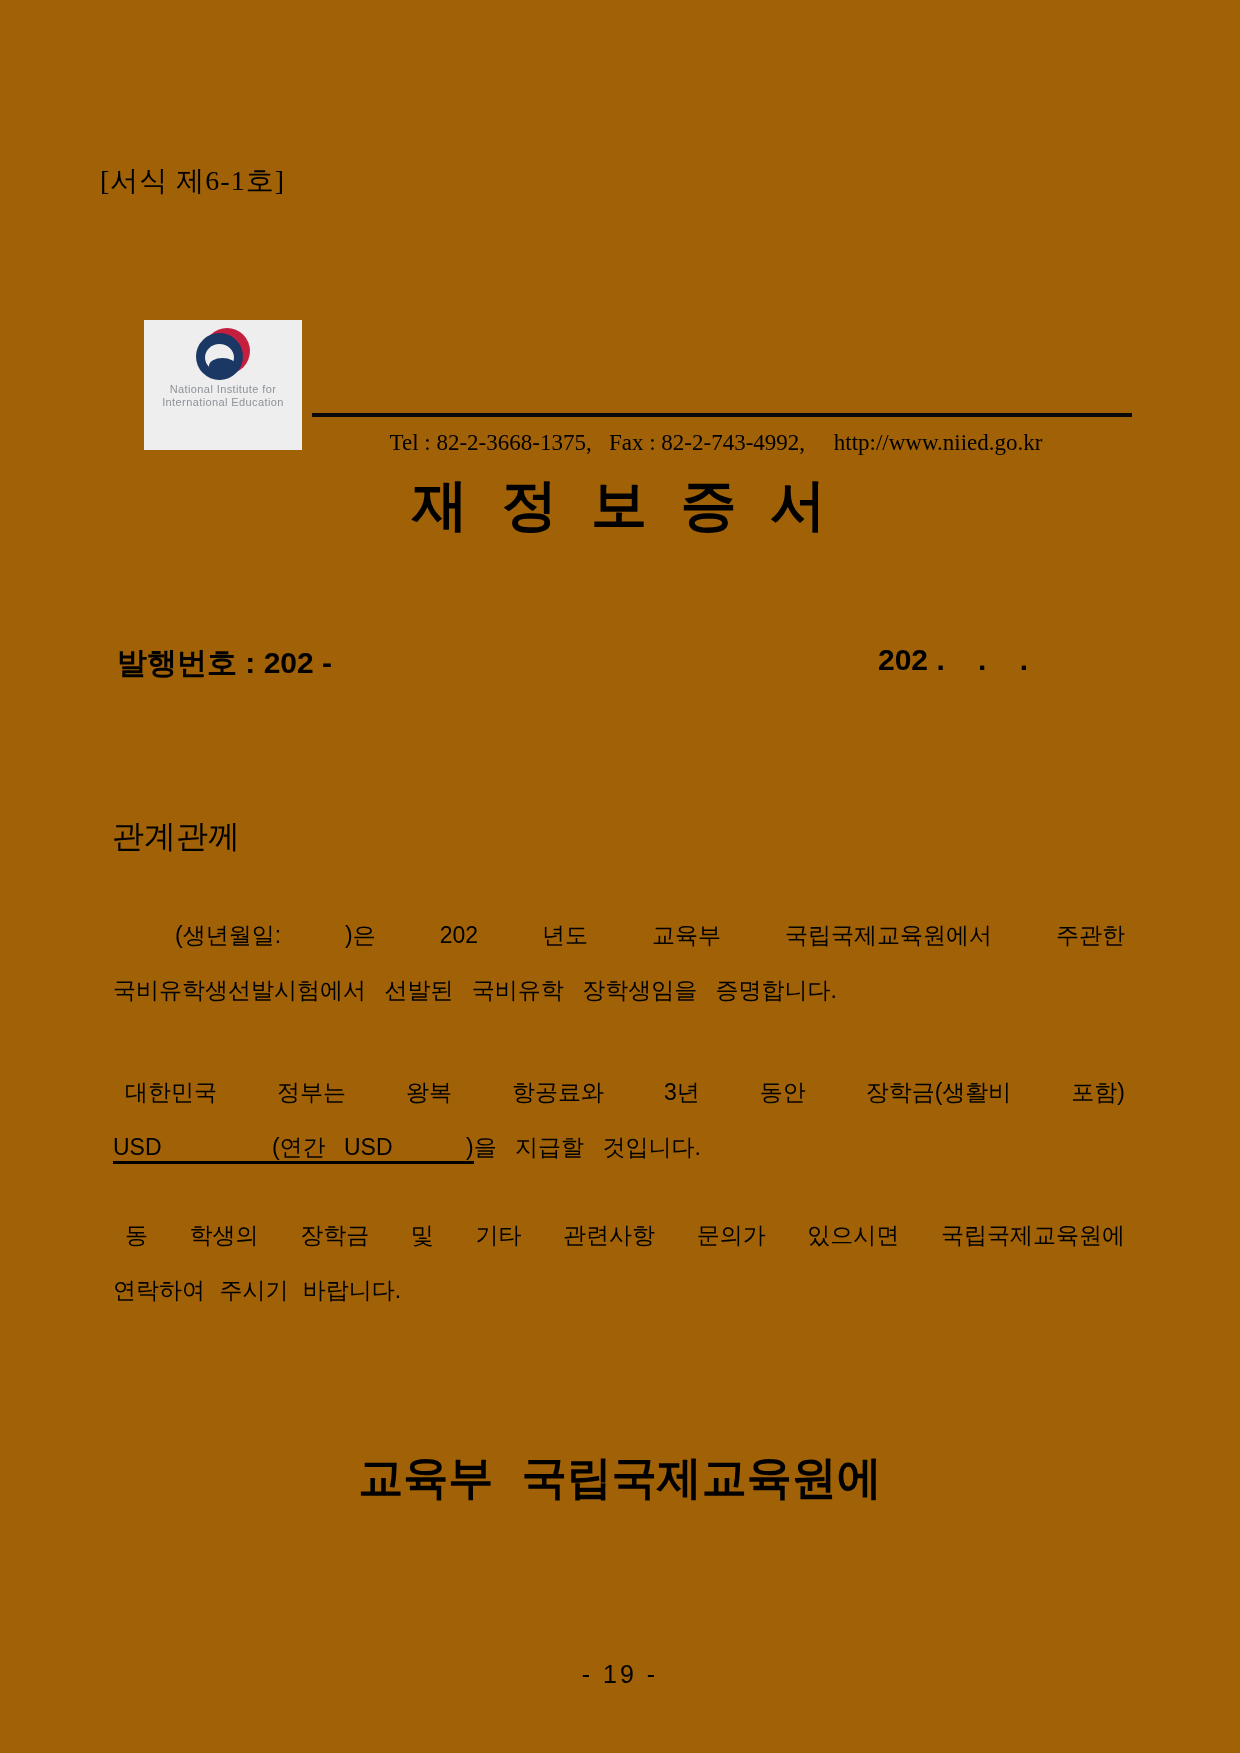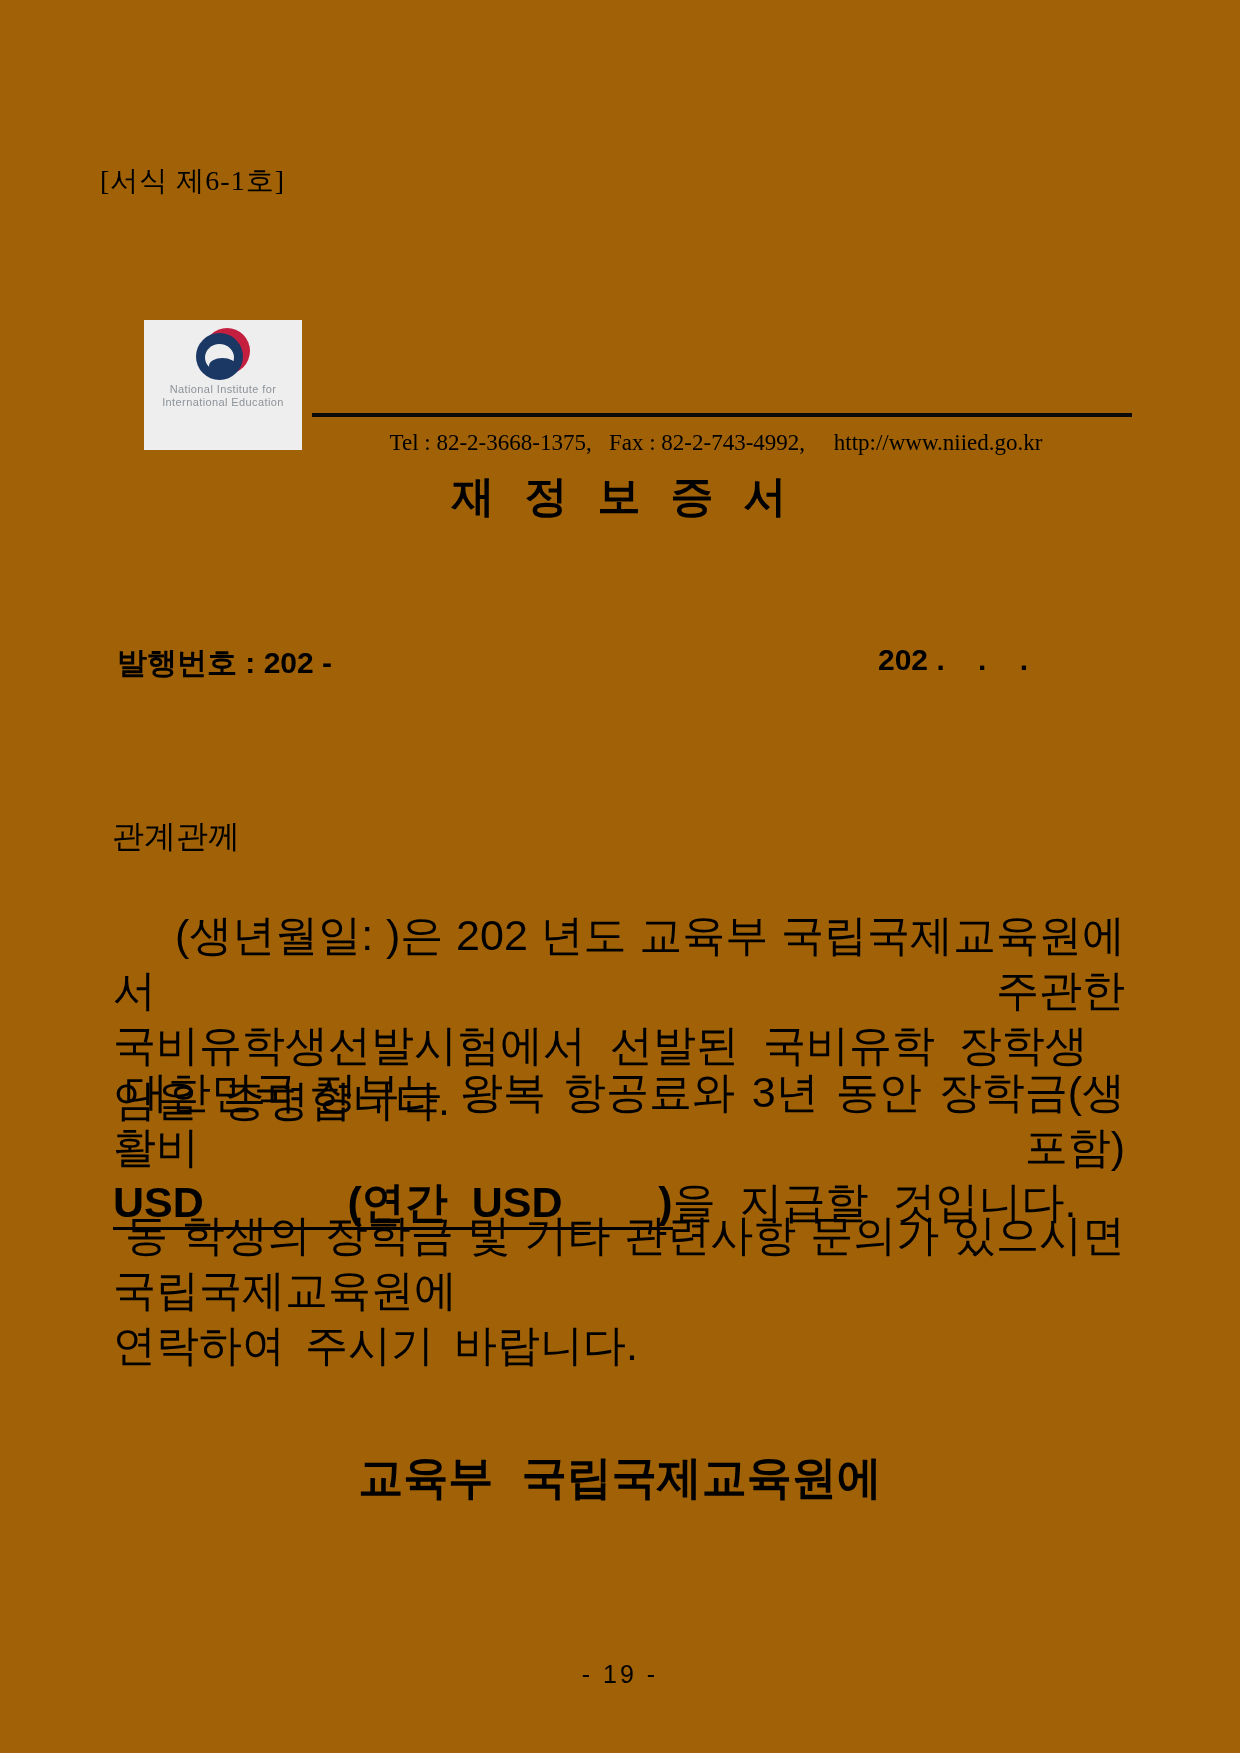--- a/index.html
+++ b/index.html
@@ -87,21 +87,21 @@
     font-size: 23px;
     white-space: pre;
   }
 
   
   .doc-title {
     position: absolute;
     left: 0; top: 468px;
     width: 1240px;
     text-align: center;
-    font-size: 43px;
+    font-size: 56px;
     font-weight: 800;
     letter-spacing: 2px;
     word-spacing: 14px;
   }
 
   
   .issue-number {
     position: absolute;
     left: 117px; top: 643px;
     font-size: 30px;
@@ -119,39 +119,39 @@
   
   .salutation {
     position: absolute;
     left: 112px; top: 815px;
     font-size: 32px;
   }
   .para {
     position: absolute;
     left: 113px;
     width: 1012px;
-    font-size: 43px;
+    font-size: 23px;
     line-height: 55px;
   }
   .para .line { display: block; }
   .stretch {
     text-align: justify;
     text-align-last: justify;
   }
   .p1 { top: 908px; }
   .p1 .l1 { text-indent: 62px; }
   .p1 .l2 { word-spacing: 12px; }
   .p2 { top: 1065px; }
   .p2 .l1 { text-indent: 12px; }
   .p2 .l2 { word-spacing: 12px; }
   .p3 { top: 1208px; }
   .p3 .l1 { text-indent: 12px; }
   .p3 .l2 { word-spacing: 8px; }
   .usd-seg {
-    font-weight: 700;
+    font-weight: 400;
     white-space: pre;
     border-bottom: 3px solid #000;
     padding-bottom: 1px;
   }
 
   
   .closing {
     position: absolute;
     left: 0; top: 1448px;
     width: 1240px;

